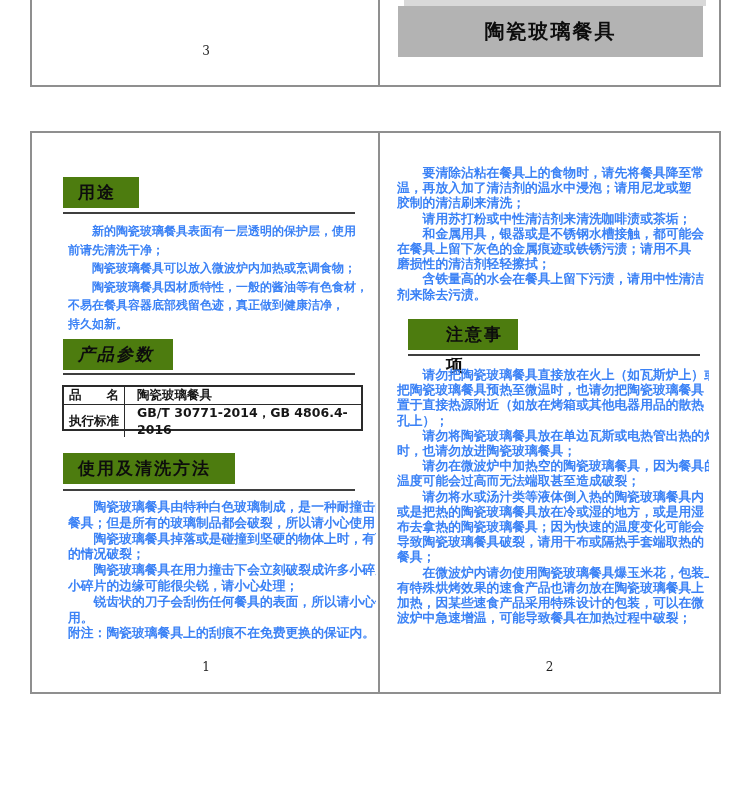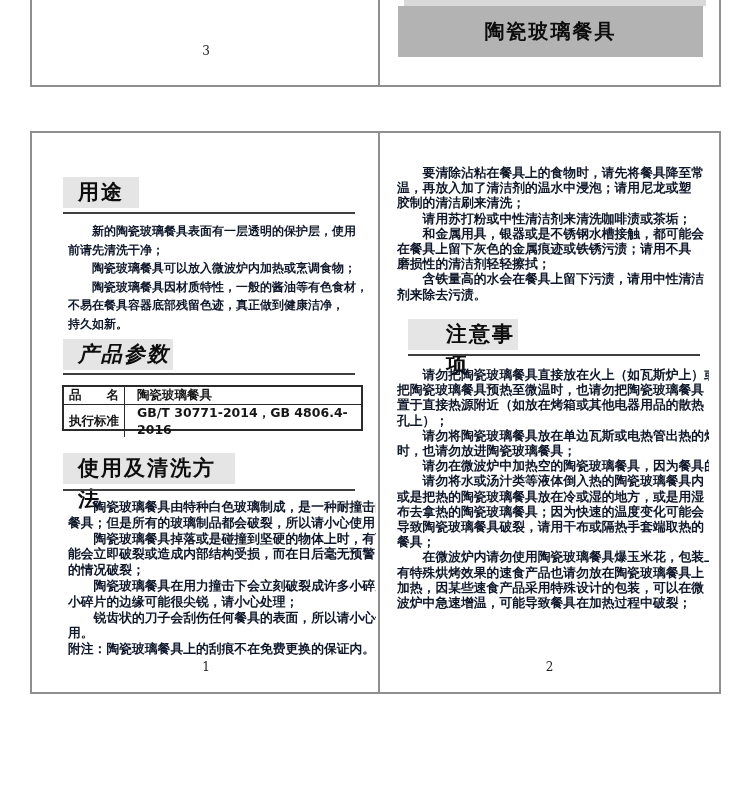--- a/index.html
+++ b/index.html
@@ -20,25 +20,25 @@
   #title-box{
     position:absolute;left:366px;top:16px;width:305px;height:51px;background:#b3b3b3;
     display:flex;align-items:center;justify-content:center;
   }
   #title-box .t{font-size:20px;font-weight:bold;color:#0d0d0d;letter-spacing:2px;}
   
   .page{position:absolute;top:0;height:100%;}
   #page-left{left:0;width:348px;}
   #page-right{left:348px;width:339px;}
   .sec-header{
-    position:absolute;background:#e5e5e5;font-weight:bold;font-size:21px;color:#0d0d0d;
+    position:absolute;background:#4d7c0f;font-weight:bold;font-size:17px;color:#0d0d0d;
     height:31px;line-height:31px;padding-left:15px;box-sizing:border-box;letter-spacing:2px;
   }
   .sec-rule{position:absolute;height:2px;background:#3f3f3f;width:292px;}
-  .para{position:absolute;font-weight:bold;color:#0f172a;}
+  .para{position:absolute;font-weight:bold;color:#3b82f6;}
   .para .line{white-space:pre;overflow:hidden;}
   
   #usage-header{left:31px;top:44px;width:76px;}
   #usage-rule{left:31px;top:79px;}
   #usage-para{left:36px;top:89px;width:308px;font-size:12px;line-height:18.6px;}
   #params-header{left:31px;top:206px;width:110px;font-style:italic;}
   #params-rule{left:31px;top:240px;}
   #params-table{
     position:absolute;left:30px;top:252px;width:301px;height:46px;box-sizing:border-box;
     border:2px solid #2a2a2a;display:grid;grid-template-columns:61px 1fr;grid-template-rows:1fr 1fr;
@@ -94,21 +94,20 @@
       <div class="cell c-label">执行标准</div>
       <div class="cell c-value">GB/T 30771-2014，GB 4806.4-2016</div>
     </div>
 
     <div class="sec-header" id="cleaning-header">使用及清洗方法</div>
     <div class="sec-rule" id="cleaning-rule"></div>
     <div class="para" id="cleaning-para">
         <div class="line">　　陶瓷玻璃餐具由特种白色玻璃制成，是一种耐撞击的</div>
         <div class="line">餐具；但是所有的玻璃制品都会破裂，所以请小心使用；</div>
         <div class="line">　　陶瓷玻璃餐具掉落或是碰撞到坚硬的物体上时，有可</div>
-        <div class="line">能会立即破裂或造成内部结构受损，而在日后毫无预警</div>
         <div class="line">的情况破裂；</div>
         <div class="line">　　陶瓷玻璃餐具在用力撞击下会立刻破裂成许多小碎片；</div>
         <div class="line">小碎片的边缘可能很尖锐，请小心处理；</div>
         <div class="line">　　锐齿状的刀子会刮伤任何餐具的表面，所以请小心使</div>
         <div class="line">用。</div>
         <div class="line">附注：陶瓷玻璃餐具上的刮痕不在免费更换的保证内。</div>
       </div>
 
     <div class="pageno" id="left-pageno">1</div>
   </div>
@@ -129,20 +128,21 @@
     <div class="sec-header" id="notice-header">注意事项</div>
     <div class="sec-rule" id="notice-rule"></div>
     <div class="para" id="notice-para">
         <div class="line">　　请勿把陶瓷玻璃餐具直接放在火上（如瓦斯炉上）或</div>
         <div class="line">把陶瓷玻璃餐具预热至微温时，也请勿把陶瓷玻璃餐具</div>
         <div class="line">置于直接热源附近（如放在烤箱或其他电器用品的散热</div>
         <div class="line">孔上）；</div>
         <div class="line">　　请勿将陶瓷玻璃餐具放在单边瓦斯或电热管出热的烤</div>
         <div class="line">时，也请勿放进陶瓷玻璃餐具；</div>
         <div class="line">　　请勿在微波炉中加热空的陶瓷玻璃餐具，因为餐具的</div>
+        <div class="line">温度可能会过高而无法端取甚至造成破裂；</div>
         <div class="line">　　请勿将水或汤汁类等液体倒入热的陶瓷玻璃餐具内，</div>
         <div class="line">或是把热的陶瓷玻璃餐具放在冷或湿的地方，或是用湿</div>
         <div class="line">布去拿热的陶瓷玻璃餐具；因为快速的温度变化可能会</div>
         <div class="line">导致陶瓷玻璃餐具破裂，请用干布或隔热手套端取热的</div>
         <div class="line">餐具；</div>
         <div class="line">　　在微波炉内请勿使用陶瓷玻璃餐具爆玉米花，包装上</div>
         <div class="line">有特殊烘烤效果的速食产品也请勿放在陶瓷玻璃餐具上</div>
         <div class="line">加热，因某些速食产品采用特殊设计的包装，可以在微</div>
         <div class="line">波炉中急速增温，可能导致餐具在加热过程中破裂；</div>
       </div>

